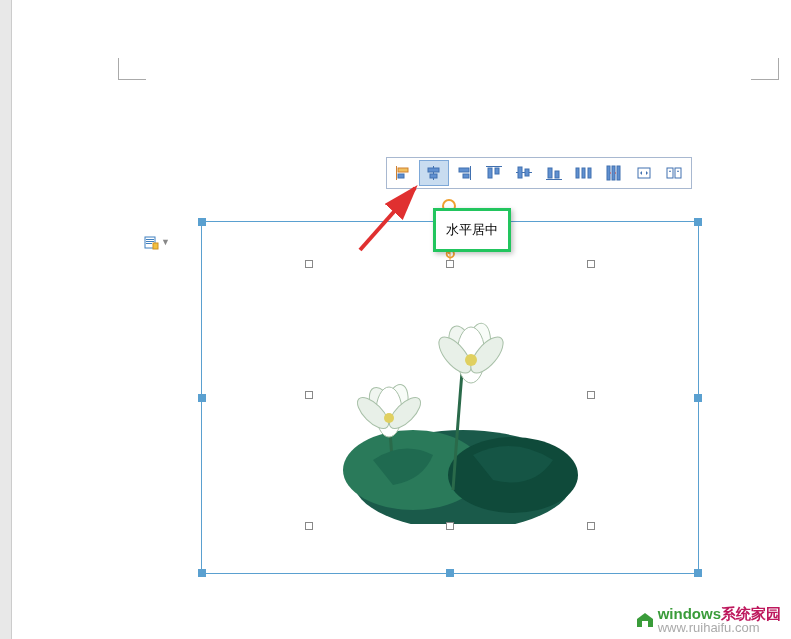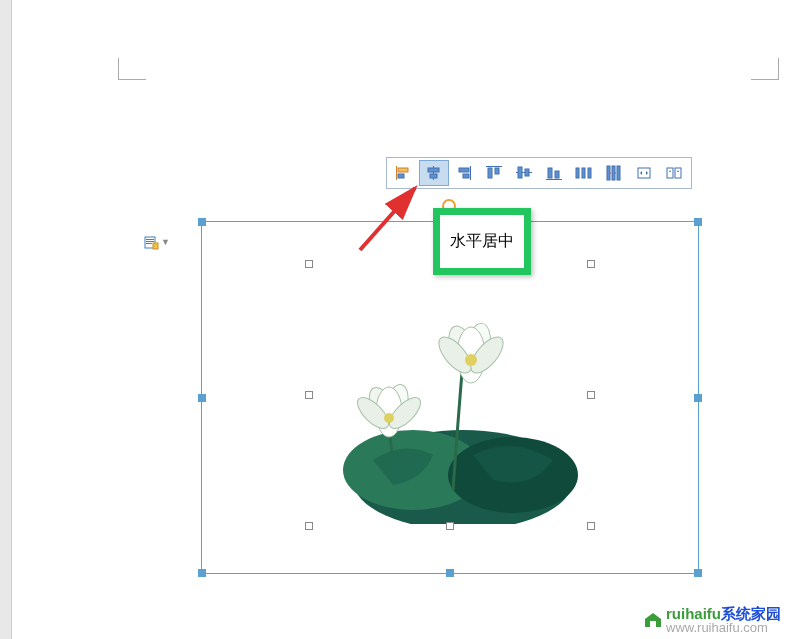--- a/index.html
+++ b/index.html
@@ -157,23 +157,23 @@
       width: 14px;
       height: 14px;
       border: 2px solid #f0a030;
       border-radius: 50%;
     }
     .tooltip {
       position: absolute;
       left: 433px;
       top: 208px;
       background: #fff;
-      border: 7px solid #22c55e;
-      padding: 16px 10px;
-      font-size: 16px;
+      border: 3px solid #22c55e;
+      padding: 10px 10px;
+      font-size: 13px;
       box-shadow: 2px 2px 5px rgba(0,0,0,0.25);
       z-index: 10;
     }
     .red-arrow {
       position: absolute;
       left: 350px;
       top: 180px;
       width: 80px;
       height: 80px;
       z-index: 5;
@@ -200,21 +200,21 @@
     .watermark-text {
       display: flex;
       flex-direction: column;
       line-height: 1;
     }
     .watermark-main {
       font-size: 15px;
       font-weight: bold;
     }
     .watermark-main .w1 { color: #3a9c3a; }
-    .watermark-main .w2 { color: #1d4ed8; text-align: right; }
+    .watermark-main .w2 { color: #be185d; text-align: right; }
     .watermark-sub {
       font-size: 13px;
       color: #aaa;
     }
   </style>
 </head>
 <body>
 
 <div class="left-margin"></div>
 
@@ -371,17 +371,17 @@
   <div class="inner-handle ih-mr"></div>
 </div>
 
 <div class="watermark">
   <svg class="watermark-logo" viewBox="0 0 20 18">
     <path d="M2 8 L10 2 L18 8 L18 16 L2 16 Z" fill="#3a9c3a"></path>
     <rect x="7" y="10" width="6" height="6" fill="#fff"></rect>
   </svg>
   <div class="watermark-text">
     <div class="watermark-main">
-      <span class="w1">ruihaifu</span><span class="w2">系统家园</span>
+      <span class="w1">windows</span><span class="w2">系统家园</span>
     </div>
     <div class="watermark-sub">www.ruihaifu.com</div>
   </div>
 </div>
 
 </body></html>

